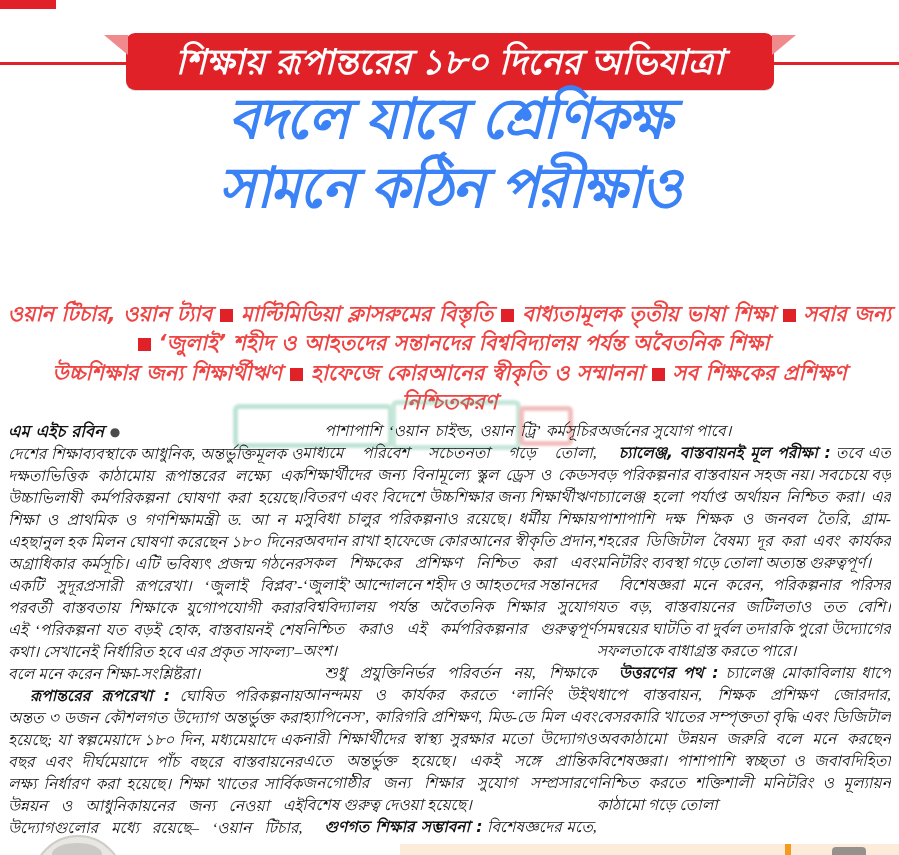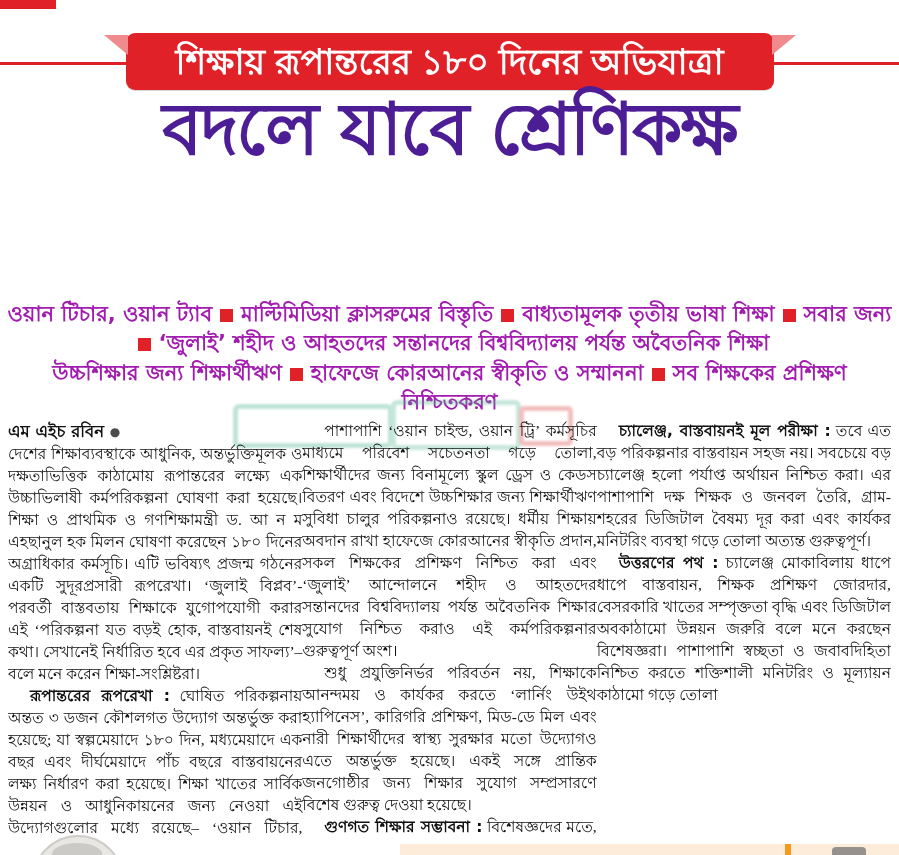--- a/index.html
+++ b/index.html
@@ -1,42 +1,42 @@
 <!DOCTYPE html>
 <html lang="bn"><head>
 <meta charset="utf-8">
 <style>
   html,body{margin:0;padding:0;}
   body{width:899px;height:855px;background:#ffffff;overflow:hidden;
        font-family:"Liberation Serif","DejaVu Serif",serif;color:#111;}
-  .page{position:relative;width:899px;height:855px;background:#fff;}
+  .page{position:relative;width:899px;height:855px;background:#fff;font-style:italic;}
 
   
   .corner-chip{position:absolute;left:0;top:0;width:56px;height:9px;background:#e02128;}
 
   
   .kicker-wrap{position:absolute;left:0;top:0;width:100%;height:95px;}
   .red-rule{position:absolute;left:0;top:62px;width:100%;height:3px;background:#e02128;}
   .ribbon{position:absolute;left:50%;transform:translateX(-50%);top:33px;width:648px;height:57px;
           background:#e02128;border-radius:9px;display:flex;align-items:center;justify-content:center;
           box-shadow:0 1px 0 rgba(0,0,0,.15);}
   .ribbon .txt{color:#fff;font-weight:700;font-size:35px;line-height:1;letter-spacing:0;
                font-family:"Liberation Sans","DejaVu Sans",sans-serif;}
   .fold{position:absolute;width:0;height:0;border-style:solid;}
   .fold-l{left:-22px;top:2px;border-width:0 24px 20px 0;border-color:transparent #f08a8d transparent transparent;}
   .fold-r{right:-22px;top:2px;border-width:20px 24px 0 0;border-color:#f08a8d transparent transparent transparent;}
 
   
   .headline{position:absolute;left:0;top:84px;width:100%;margin:0;text-align:center;
-            font-size:72px;line-height:1.24;font-weight:800;letter-spacing:-2px;color:#4c1d95;
+            font-size:56px;line-height:1.24;font-weight:800;letter-spacing:-2px;color:#3b82f6;
             font-family:"DejaVu Serif","Liberation Serif",serif;}
 
   
   .deck{position:absolute;left:6px;top:300px;width:887px;text-align:center;
-        font-weight:700;font-size:21px;line-height:1.40;color:#a21caf;
+        font-weight:700;font-size:21px;line-height:1.40;color:#ef4444;
         font-family:"DejaVu Sans","Liberation Sans",sans-serif;}
   .deck .sq{display:inline-block;width:13px;height:13px;background:#e02128;margin:0 8px;transform:translateY(1px);}
 
   
   .watermark{position:absolute;left:233px;top:396px;width:335px;height:52px;opacity:.33;
              filter:blur(1.2px);pointer-events:none;}
   .wm-a{position:absolute;left:0;top:8px;width:150px;height:34px;border:5px solid #3fae85;border-radius:6px;}
   .wm-b{position:absolute;left:158px;top:4px;width:120px;height:40px;border:5px solid #57b893;border-radius:6px;}
   .wm-c{position:absolute;left:286px;top:10px;width:44px;height:30px;border:5px solid #d8413f;border-radius:5px;}
 
@@ -69,21 +69,21 @@
 
   <div class="kicker-wrap">
     <div class="red-rule"></div>
     <div class="ribbon">
       <span class="fold fold-l"></span>
       <span class="fold fold-r"></span>
       <span class="txt">শিক্ষায় রূপান্তরের ১৮০ দিনের অভিযাত্রা</span>
     </div>
   </div>
 
-  <h1 class="headline"><span>বদলে যাবে শ্রেণিকক্ষ</span><br></h1>
+  <h1 class="headline"><span>বদলে যাবে শ্রেণিকক্ষ</span><br><span>সামনে কঠিন পরীক্ষাও</span></h1>
 
   <div class="deck" id="deck">
       <div><span>ওয়ান টিচার, ওয়ান ট্যাব</span><span class="sq"></span><span>মাল্টিমিডিয়া ক্লাসরুমের বিস্তৃতি</span><span class="sq"></span><span>বাধ্যতামূলক তৃতীয় ভাষা শিক্ষা</span><span class="sq"></span><span>সবার জন্য</span></div>
       <div><span class="sq"></span><span>‘জুলাই’ শহীদ ও আহতদের সন্তানদের বিশ্ববিদ্যালয় পর্যন্ত অবৈতনিক শিক্ষা</span></div>
       <div><span>উচ্চশিক্ষার জন্য শিক্ষার্থীঋণ</span><span class="sq"></span><span>হাফেজে কোরআনের স্বীকৃতি ও সম্মাননা</span><span class="sq"></span><span>সব শিক্ষকের প্রশিক্ষণ নিশ্চিতকরণ</span></div>
     </div>
 
   <div class="watermark">
     <span class="wm-a"></span>
     <span class="wm-b"></span>
@@ -95,21 +95,23 @@
         <p class="byline flush">এম এইচ রবিন <span class="dot">●</span></p>
         <p class="flush">দেশের শিক্ষাব্যবস্থাকে আধুনিক, অন্তর্ভুক্তিমূলক ও দক্ষতাভিত্তিক কাঠামোয় রূপান্তরের লক্ষ্যে এক উচ্চাভিলাষী কর্মপরিকল্পনা ঘোষণা করা হয়েছে। শিক্ষা ও প্রাথমিক ও গণশিক্ষামন্ত্রী ড. আ ন ম এহছানুল হক মিলন ঘোষণা করেছেন ১৮০ দিনের অগ্রাধিকার কর্মসূচি। এটি ভবিষ্যৎ প্রজন্ম গঠনের একটি সুদূরপ্রসারী রূপরেখা। ‘জুলাই বিপ্লব’-পরবর্তী বাস্তবতায় শিক্ষাকে যুগোপযোগী করার এই ‘পরিকল্পনা যত বড়ই হোক, বাস্তবায়নই শেষ কথা। সেখানেই নির্ধারিত হবে এর প্রকৃত সাফল্য’– বলে মনে করেন শিক্ষা-সংশ্লিষ্টরা।</p>
         <p><span class="lead">রূপান্তরের রূপরেখা :</span> ঘোষিত পরিকল্পনায় অন্তত ৩ ডজন কৌশলগত উদ্যোগ অন্তর্ভুক্ত করা হয়েছে; যা স্বল্পমেয়াদে ১৮০ দিন, মধ্যমেয়াদে এক বছর এবং দীর্ঘমেয়াদে পাঁচ বছরে বাস্তবায়নের লক্ষ্য নির্ধারণ করা হয়েছে। শিক্ষা খাতের সার্বিক উন্নয়ন ও আধুনিকায়নের জন্য নেওয়া এই উদ্যোগগুলোর মধ্যে রয়েছে– ‘ওয়ান টিচার, ওয়ান ট্যাব’ কর্মসূচির মাধ্যমে শিক্ষকদের প্রযুক্তিনির্ভর করে তোলা, মাল্টিমিডিয়া ক্লাসরুমের বিস্তৃতি, বাধ্যতামূলক তৃতীয় ভাষা শিক্ষা এবং সবার জন্য কারিগরি শিক্ষার সুযোগ নিশ্চিত করা।</p>
       </div>
       <div class="col">
         <p>পাশাপাশি ‘ওয়ান চাইল্ড, ওয়ান ট্রি’ কর্মসূচির মাধ্যমে পরিবেশ সচেতনতা গড়ে তোলা, শিক্ষার্থীদের জন্য বিনামূল্যে স্কুল ড্রেস ও কেডস বিতরণ এবং বিদেশে উচ্চশিক্ষার জন্য শিক্ষার্থীঋণ সুবিধা চালুর পরিকল্পনাও রয়েছে। ধর্মীয় শিক্ষায় অবদান রাখা হাফেজে কোরআনের স্বীকৃতি প্রদান, সকল শিক্ষকের প্রশিক্ষণ নিশ্চিত করা এবং ‘জুলাই’ আন্দোলনে শহীদ ও আহতদের সন্তানদের বিশ্ববিদ্যালয় পর্যন্ত অবৈতনিক শিক্ষার সুযোগ নিশ্চিত করাও এই কর্মপরিকল্পনার গুরুত্বপূর্ণ অংশ।</p>
         <p>শুধু প্রযুক্তিনির্ভর পরিবর্তন নয়, শিক্ষাকে আনন্দময় ও কার্যকর করতে ‘লার্নিং উইথ হ্যাপিনেস’, কারিগরি প্রশিক্ষণ, মিড-ডে মিল এবং নারী শিক্ষার্থীদের স্বাস্থ্য সুরক্ষার মতো উদ্যোগও এতে অন্তর্ভুক্ত হয়েছে। একই সঙ্গে প্রান্তিক জনগোষ্ঠীর জন্য শিক্ষার সুযোগ সম্প্রসারণে বিশেষ গুরুত্ব দেওয়া হয়েছে।</p>
         <p><span class="lead">গুণগত শিক্ষার সম্ভাবনা :</span> বিশেষজ্ঞদের মতে, এই পরিকল্পনা বাস্তবায়িত হলে শিক্ষাব্যবস্থায় গুণগত পরিবর্তন আসতে পারে। প্রযুক্তিনির্ভর পাঠদান শিক্ষাকে আরও সহজ, আকর্ষণীয় ও ইন্টারেক্টিভ করে তুলবে। ফলে শিক্ষার্থীরা বইনির্ভর জ্ঞানের বাইরে গিয়ে বাস্তবমুখী দক্ষতা</p>
       </div>
       <div class="col">
+        <p class="flush">অর্জনের সুযোগ পাবে।</p>
         <p><span class="lead">চ্যালেঞ্জ, বাস্তবায়নই মূল পরীক্ষা :</span> তবে এত বড় পরিকল্পনার বাস্তবায়ন সহজ নয়। সবচেয়ে বড় চ্যালেঞ্জ হলো পর্যাপ্ত অর্থায়ন নিশ্চিত করা। এর পাশাপাশি দক্ষ শিক্ষক ও জনবল তৈরি, গ্রাম-শহরের ডিজিটাল বৈষম্য দূর করা এবং কার্যকর মনিটরিং ব্যবস্থা গড়ে তোলা অত্যন্ত গুরুত্বপূর্ণ।</p>
+        <p>বিশেষজ্ঞরা মনে করেন, পরিকল্পনার পরিসর যত বড়, বাস্তবায়নের জটিলতাও তত বেশি। সমন্বয়ের ঘাটতি বা দুর্বল তদারকি পুরো উদ্যোগের সফলতাকে বাধাগ্রস্ত করতে পারে।</p>
         <p><span class="lead">উত্তরণের পথ :</span> চ্যালেঞ্জ মোকাবিলায় ধাপে ধাপে বাস্তবায়ন, শিক্ষক প্রশিক্ষণ জোরদার, বেসরকারি খাতের সম্পৃক্ততা বৃদ্ধি এবং ডিজিটাল অবকাঠামো উন্নয়ন জরুরি বলে মনে করছেন বিশেষজ্ঞরা। পাশাপাশি স্বচ্ছতা ও জবাবদিহিতা নিশ্চিত করতে শক্তিশালী মনিটরিং ও মূল্যায়ন কাঠামো গড়ে তোলা </p>
       </div>
     </section>
 
   <div class="logo-circle"></div>
   <div class="bottom-band">
     <span class="orange-bar"></span>
     <span class="letter-remnant"></span>
   </div>
 

